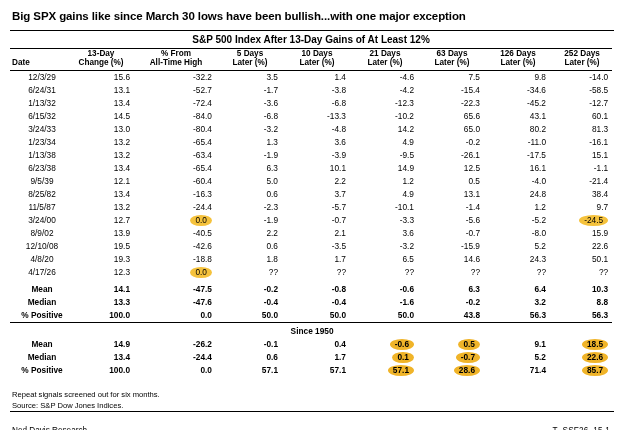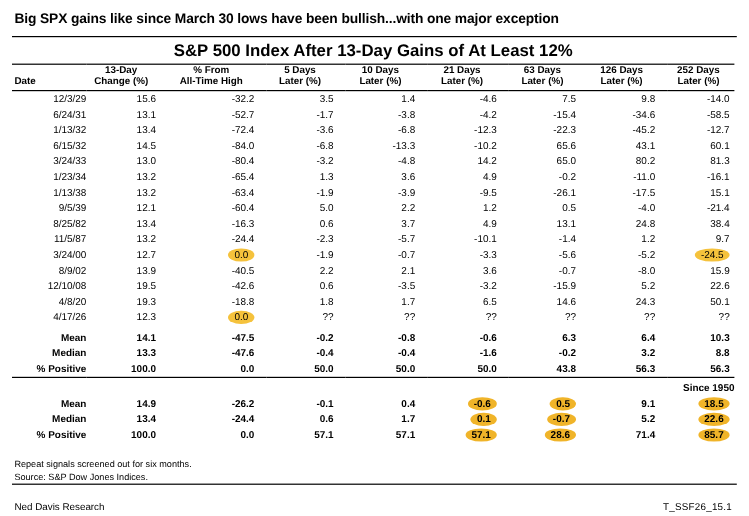--- a/index.html
+++ b/index.html
@@ -40,21 +40,21 @@
     font-size: 8.3px;
     table-layout: fixed;
   }
   table.main td, table.main th {
     padding: 0;
     margin: 0;
   }
   .tbl-title {
     text-align: center;
     font-weight: bold;
-    font-size: 14px;
+    font-size: 10px;
     padding: 3px 0 3px 0 !important;
     border-bottom: 1px solid #000;
   }
   .hdr td {
     font-weight: bold;
     font-size: 8.2px;
     vertical-align: bottom;
     padding-bottom: 3px !important;
     line-height: 1.12;
     border-bottom: 1px solid #000;
@@ -64,21 +64,21 @@
     padding-left: 2px !important;
   }
   .hdr td.num-h {
     text-align: center;
     padding-right: 10px !important;
   }
   .hdr td.num-h.last {
     padding-right: 4px !important;
   }
   td.date {
-    text-align: right;
+    text-align: center;
     padding-left: 2px !important;
     white-space: nowrap;
   }
   td.num {
     text-align: right;
     padding-right: 10px !important;
     white-space: nowrap;
   }
   td.num.last {
     padding-right: 4px !important;
@@ -279,20 +279,31 @@
             <td class="num">13.2</td>
             <td class="num">-63.4</td>
             <td class="num">-1.9</td>
             <td class="num">-3.9</td>
             <td class="num">-9.5</td>
             <td class="num">-26.1</td>
             <td class="num">-17.5</td>
             <td class="num last">15.1</td>
           </tr>
           <tr class="data">
+            <td class="date">6/23/38</td>
+            <td class="num">13.4</td>
+            <td class="num">-65.4</td>
+            <td class="num">6.3</td>
+            <td class="num">10.1</td>
+            <td class="num">14.9</td>
+            <td class="num">12.5</td>
+            <td class="num">16.1</td>
+            <td class="num last">-1.1</td>
+          </tr>
+          <tr class="data">
             <td class="date">9/5/39</td>
             <td class="num">12.1</td>
             <td class="num">-60.4</td>
             <td class="num">5.0</td>
             <td class="num">2.2</td>
             <td class="num">1.2</td>
             <td class="num">0.5</td>
             <td class="num">-4.0</td>
             <td class="num last">-21.4</td>
           </tr>

